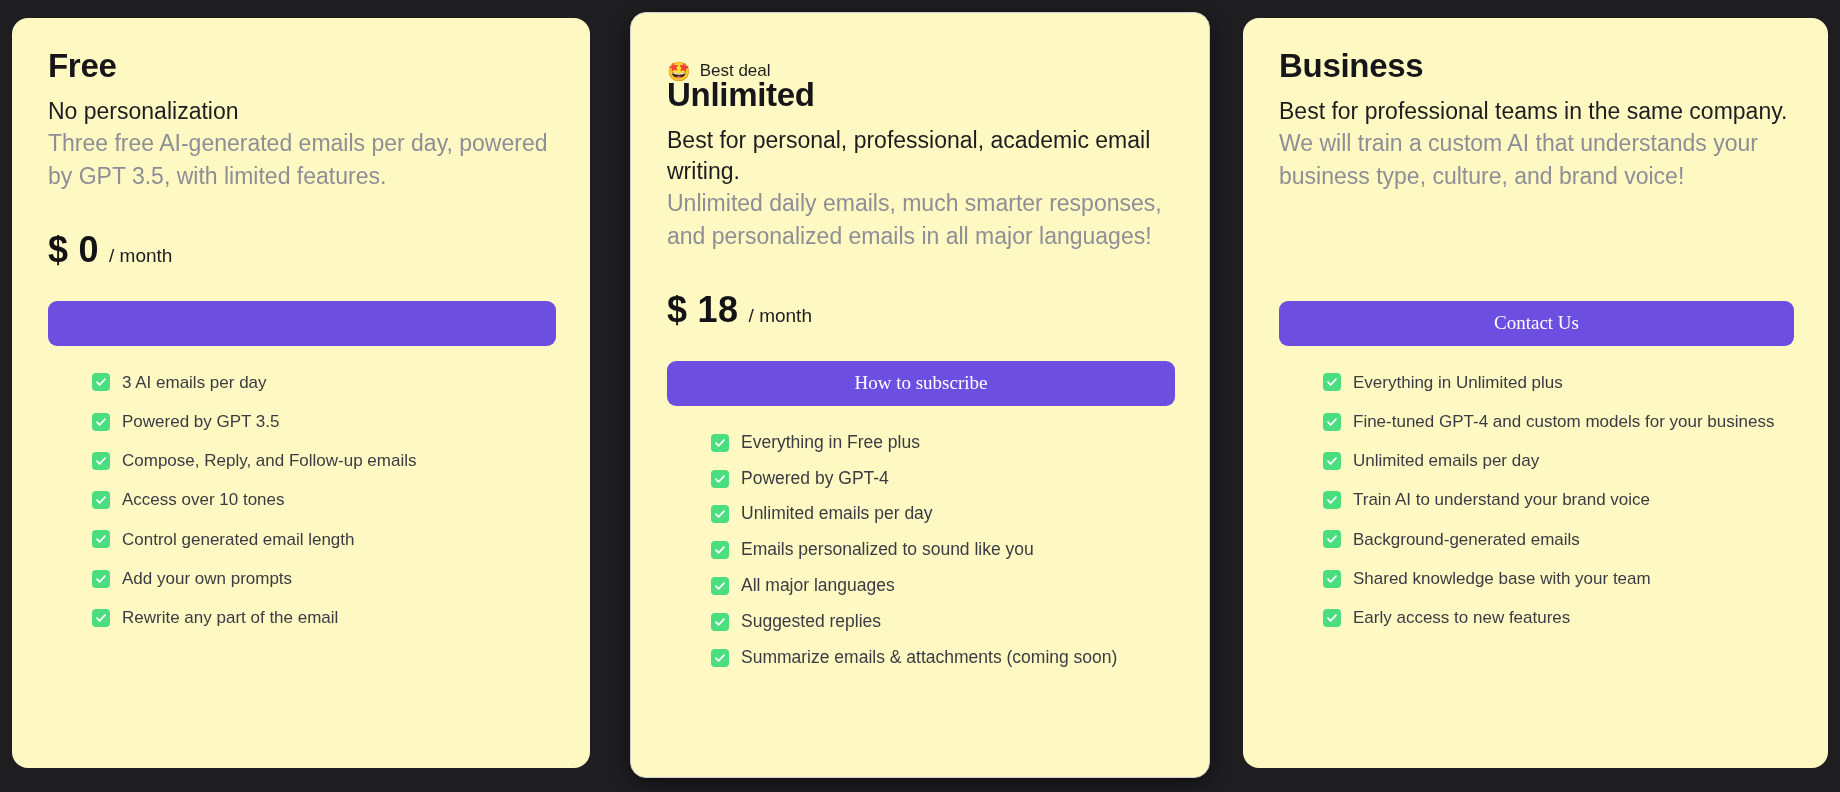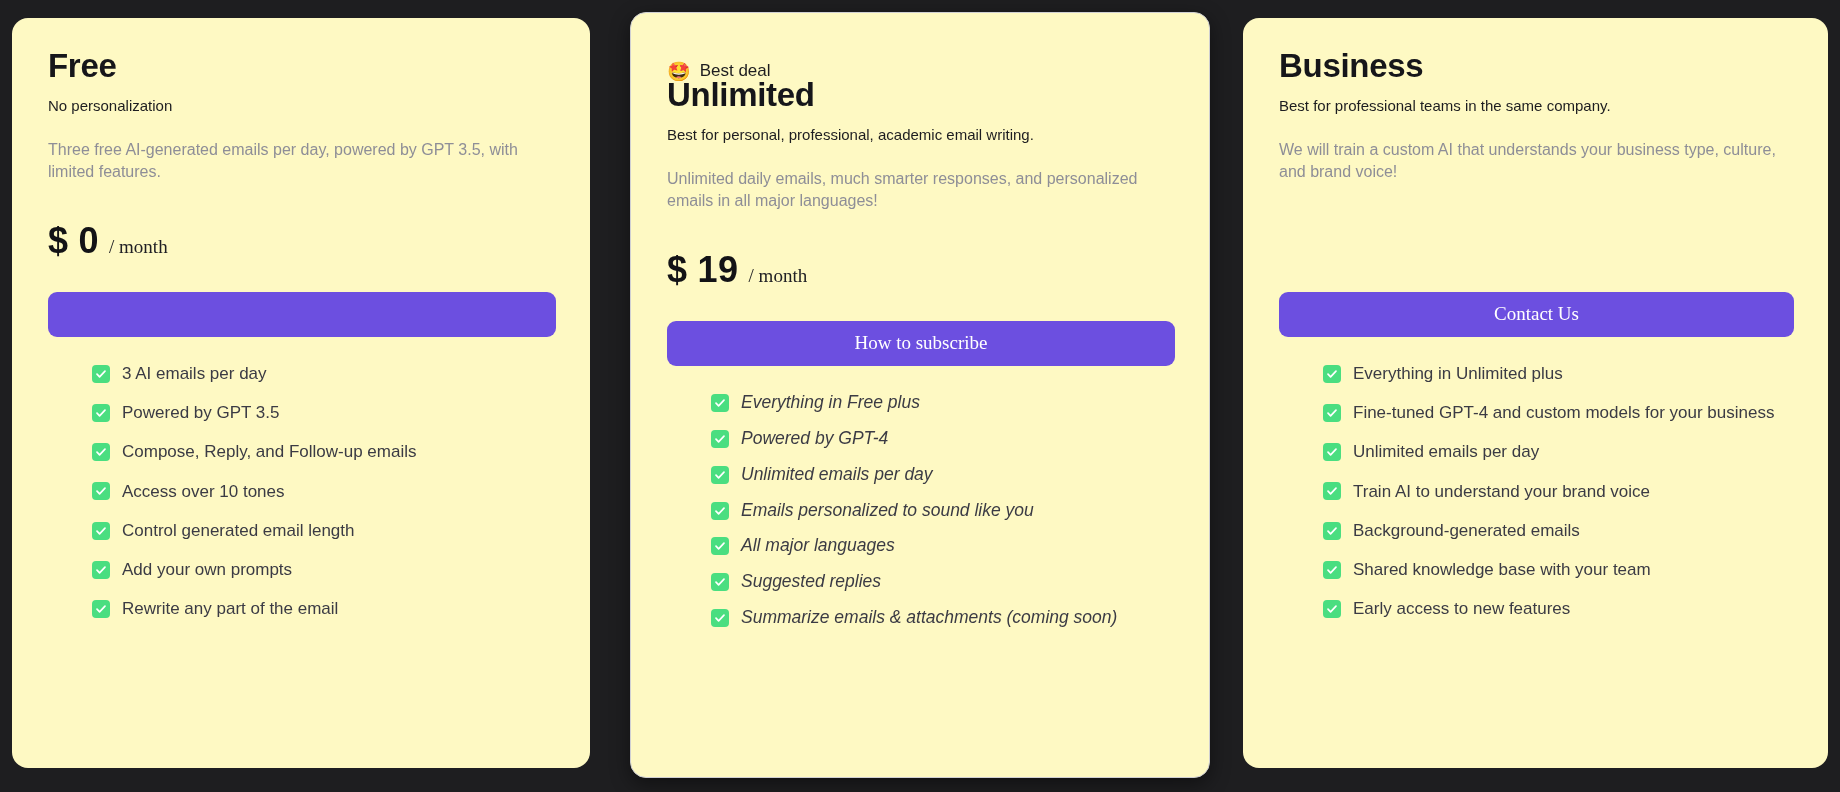--- a/index.html
+++ b/index.html
@@ -76,28 +76,27 @@
   .plan-name {
     font-size: 33px;
     font-weight: bold;
     color: #16161a;
     letter-spacing: -0.3px;
     line-height: 1.1;
   }
 
   .plan-tagline {
     margin-top: 12px;
-    font-size: 15px;
+    font-size: 23px;
     color: #1d1d20;
     line-height: 1.35;
   }
 
   .plan-desc {
-    margin-top: 22px;
-    font-size: 16px;
+    font-size: 23px;
     color: #8e8e97;
     line-height: 1.42;
     max-width: 515px;
   }
 
   
   .price-row {
     margin-top: 36px;
     display: flex;
     align-items: baseline;
@@ -106,21 +105,20 @@
   }
   .price-amount {
     font-size: 36px;
     font-weight: bold;
     color: #131316;
     letter-spacing: 0.5px;
   }
   .price-period {
     font-size: 19px;
     color: #202024;
-    font-family: Liberation Serif, serif;
   }
   .price-row.is-empty { min-height: 46px; }
 
   
   .cta {
     margin-top: 26px;
     height: 45px;
     width: 100%;
     border: none;
     border-radius: 9px;
@@ -158,21 +156,21 @@
     width: 18px;
     height: 18px;
     border-radius: 4px;
     background: #4ade80;
     display: inline-flex;
     align-items: center;
     justify-content: center;
   }
   .check-icon svg { display: block; }
 
-  .card-unlimited .features { gap: 14px; font-style: italic; }
+  .card-unlimited .features { gap: 14px; }
   .card-unlimited .feature { font-size: 17.5px; }
 </style>
 </head>
 <body>
 
 <div class="pricing-board">
 
   <section class="card card-free">
     <h2 class="plan-name">Free</h2>
     <p class="plan-tagline">No personalization</p>
@@ -251,21 +249,21 @@
       <span class="badge-emoji">🤩</span>
       <span>Best deal</span>
     </div>
 
     <h2 class="plan-name" style="margin-top:22px">Unlimited</h2>
     <p class="plan-tagline">Best for personal, professional, academic email writing.</p>
     <p class="plan-desc">Unlimited daily emails, much smarter responses, and personalized emails in all major languages!</p>
 
     <div class="price-row">
       <span class="price-amount">$</span>
-      <span class="price-amount">19</span>
+      <span class="price-amount">18</span>
       <span class="price-period">/ month</span>
     </div>
 
     <button class="cta">How to subscribe</button>
 
     <ul class="features">
       <li class="feature">
         <span class="check-icon">
           <svg width="12" height="12" viewBox="0 0 12 12">
               <path d="M2 6.2 L4.6 8.8 L10 3.2" fill="none" stroke="#ffffff" stroke-width="1.7" stroke-linecap="round" stroke-linejoin="round"></path>

